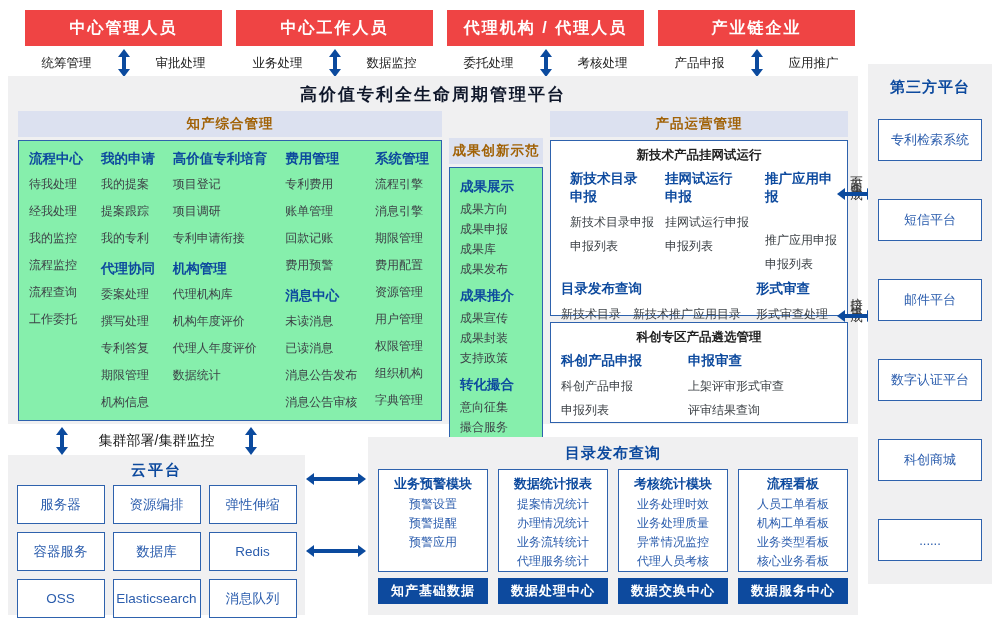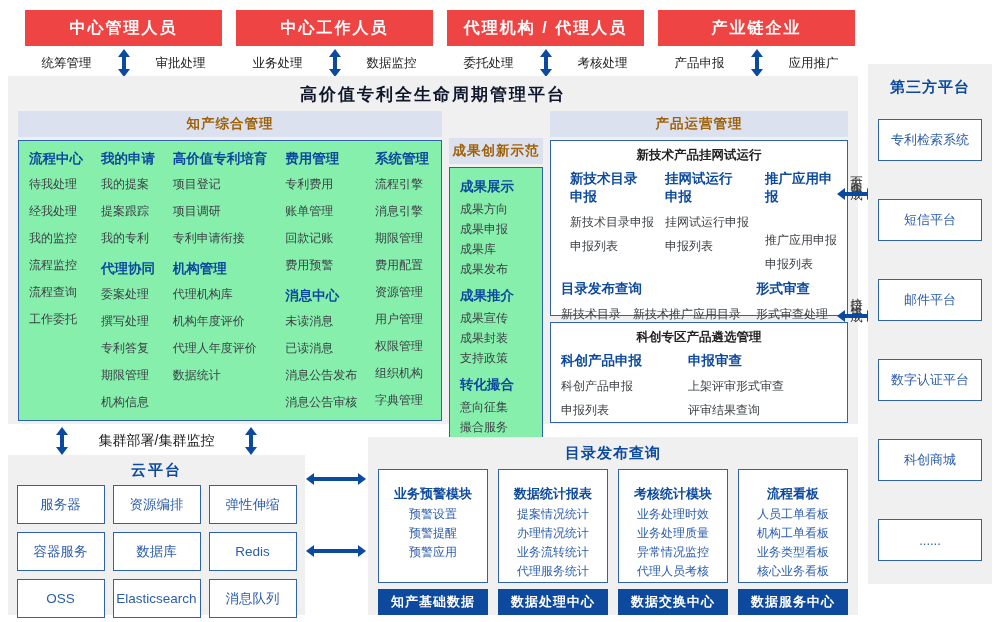--- a/index.html
+++ b/index.html
@@ -75,21 +75,21 @@
   .cloud-box{height:37px;background:#fff;border:1.5px solid #2e62ad;color:#2b5dad;font-size:13.5px;display:flex;align-items:center;justify-content:center;white-space:nowrap;}
   
   .cd-arrow{position:absolute;width:44px;}
   .cd1{left:314px;top:477px;}
   .cd2{left:314px;top:549px;}
   
   .db{position:absolute;left:368px;top:437px;width:490px;height:178px;background:#f0f0f1;}
   .db-title{text-align:center;font-weight:bold;color:#0d4a9e;font-size:15px;letter-spacing:1px;padding:7px 0 6px;}
   .db-modules{display:flex;justify-content:center;gap:10px;}
   .db-mod{width:110px;display:flex;flex-direction:column;}
-  .db-card{background:#fff;border:1.5px solid #2e62ad;height:98px;padding-top:14px;font-family:Liberation Mono, monospace;}
+  .db-card{background:#fff;border:1.5px solid #2e62ad;height:98px;padding-top:3px;}
   .db-card-h{text-align:center;font-weight:bold;color:#0d4a9e;font-size:13px;line-height:22px;white-space:nowrap;}
   .db-itm{text-align:center;color:#2b5dad;font-size:12px;line-height:19px;white-space:nowrap;}
   .db-footer{margin-top:6px;background:#0d4a9e;color:#fff;font-weight:bold;font-size:13px;text-align:center;height:26px;line-height:26px;letter-spacing:1px;}
 </style>
 </head>
 <body>
 
 <div class="top-roles">
   <div class="role">
     <div class="role-header">中心管理人员</div>

